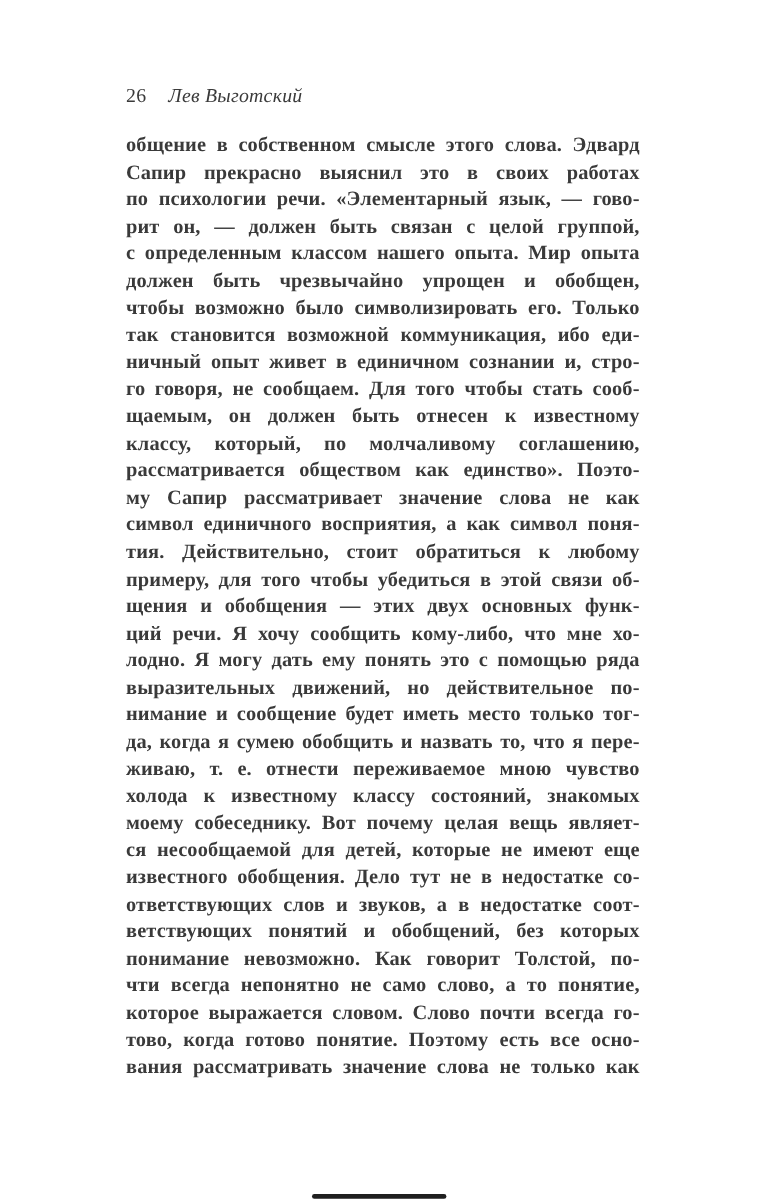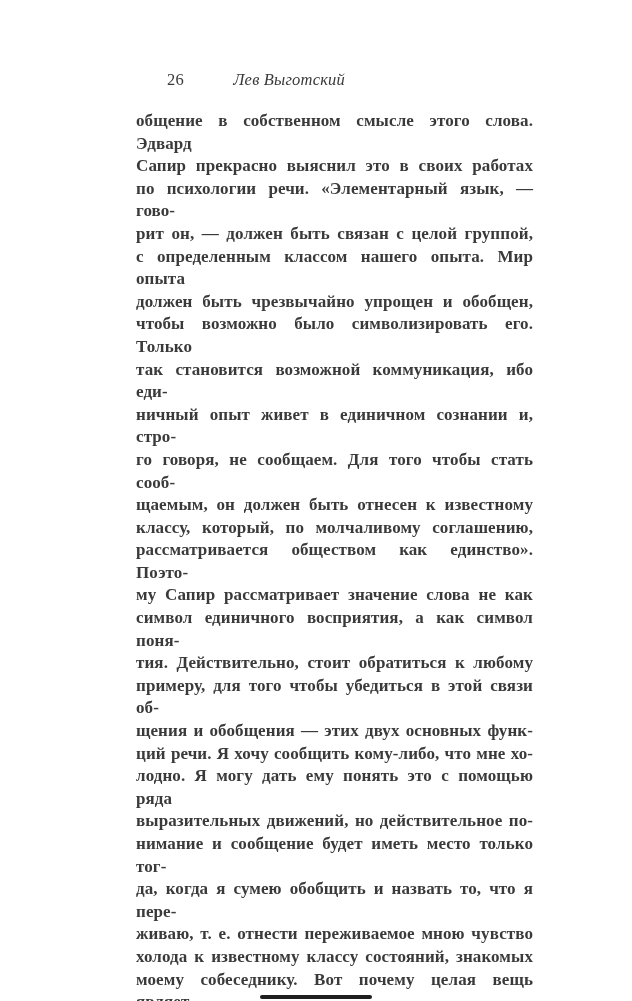--- a/index.html
+++ b/index.html
@@ -1,19 +1,19 @@
 <!DOCTYPE html>
 <html style="--text-color: #3a3a3a; --bg-color: #ffffff;"><head>
 <meta charset="utf-8">
 <style>
   :root {
     --text-color: #3a3a3a;
     --bg-color: #ffffff;
   }
-  * { box-sizing: border-box; padding-left: 31px; }
+  * { box-sizing: border-box; }
   html, body {
     margin: 0;
     padding: 0;
     background: var(--bg-color);
   }
   .page {
     position: relative;
     width: 632px;
     height: 1001px;
     background: var(--bg-color);

